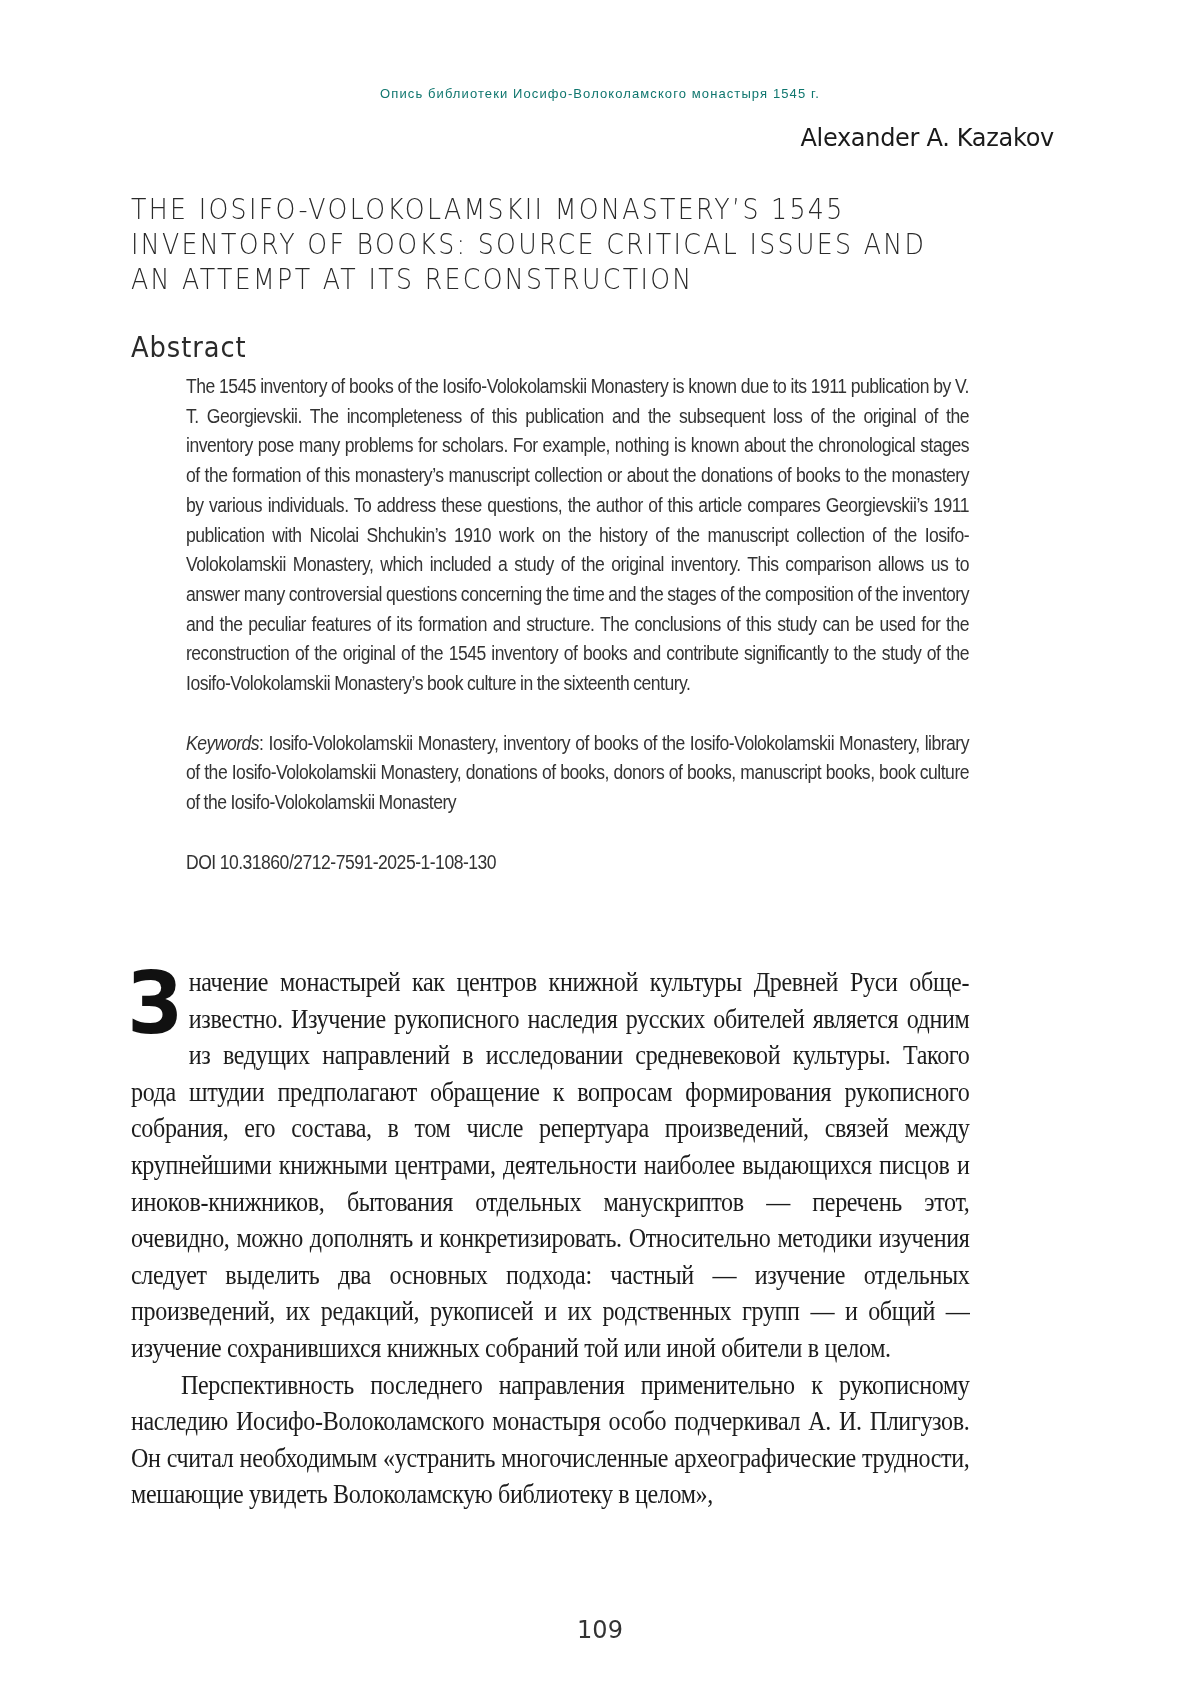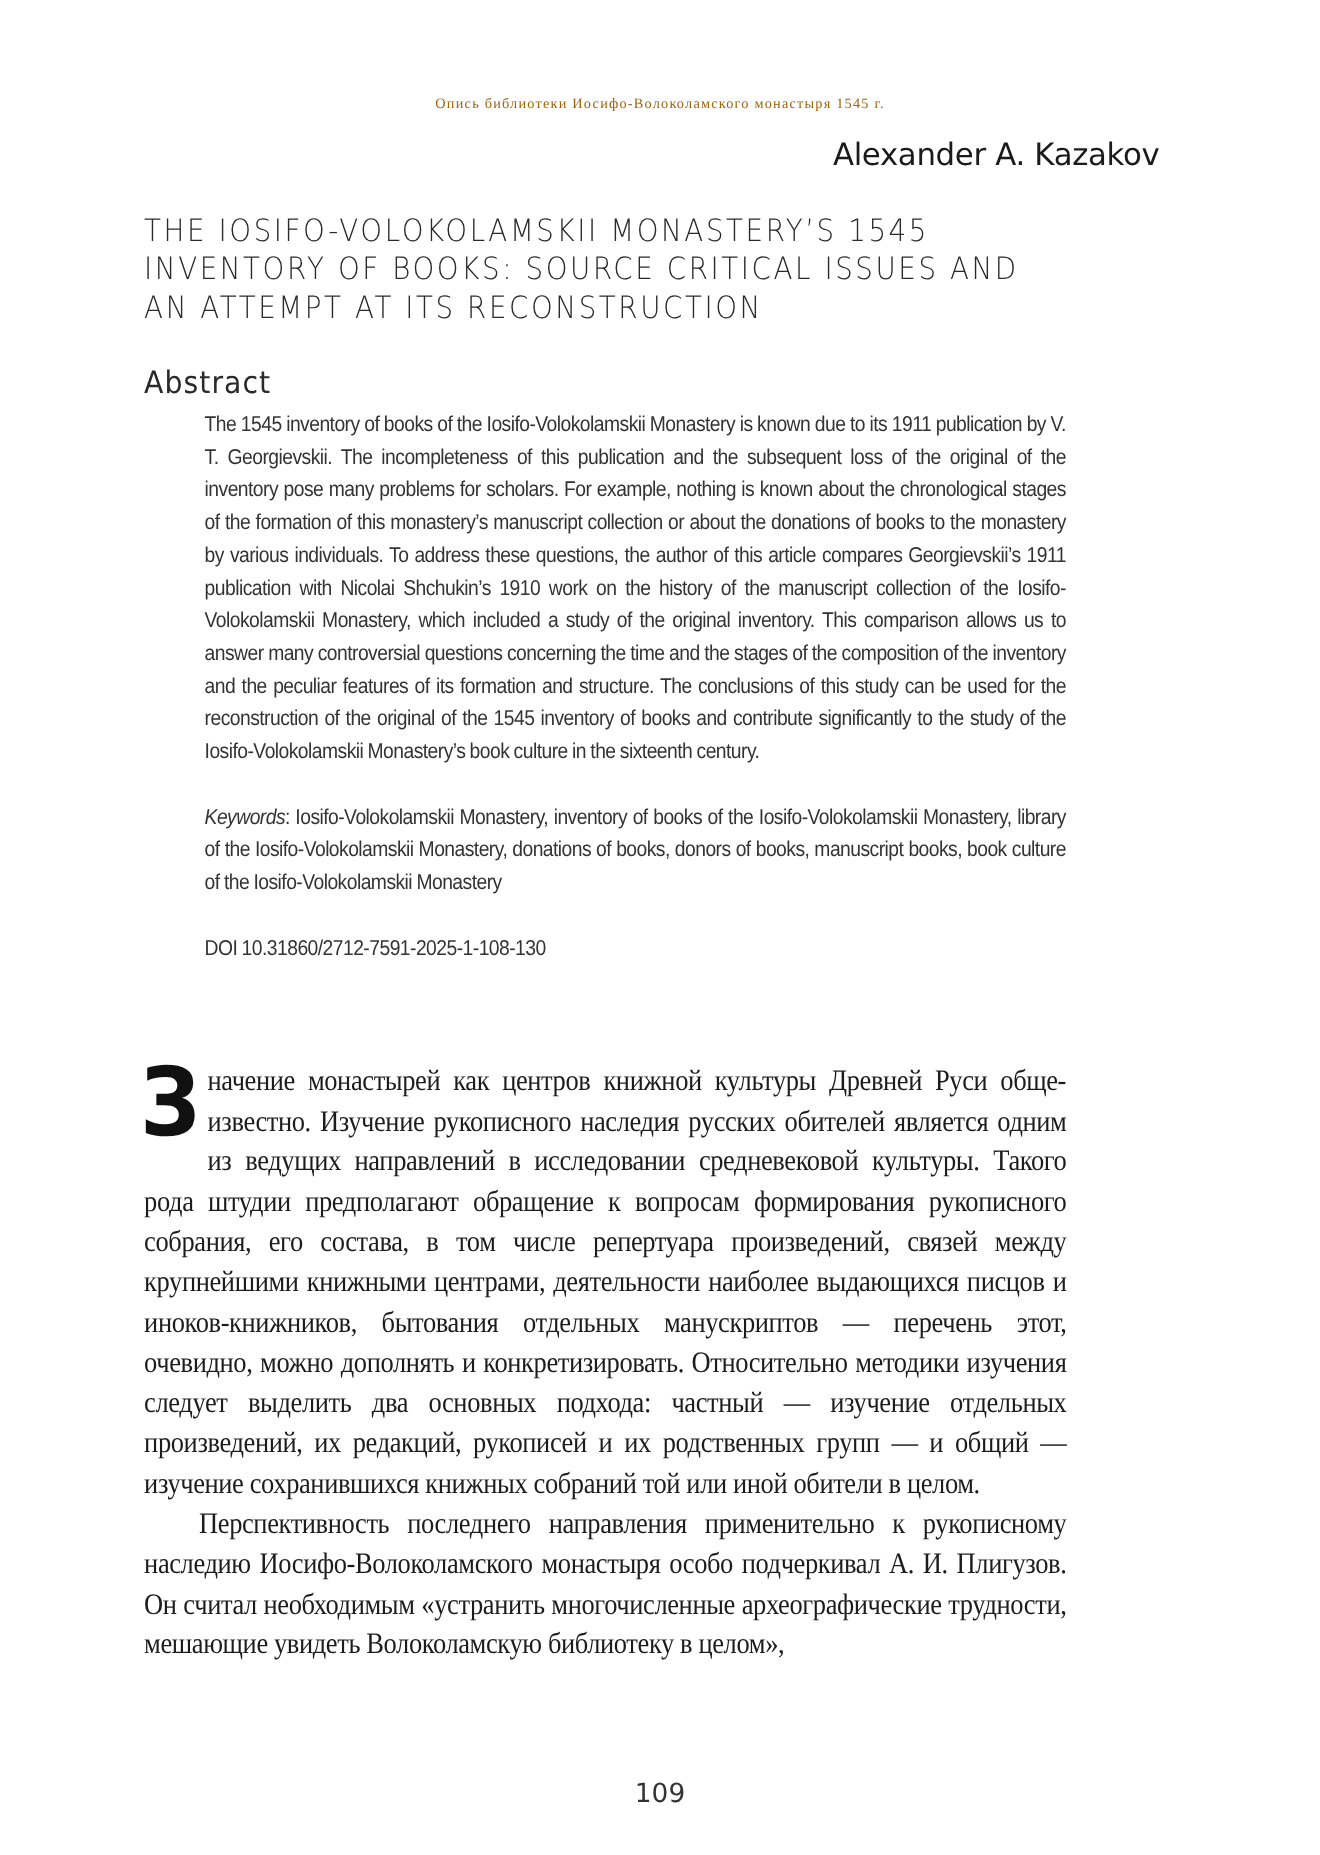--- a/index.html
+++ b/index.html
@@ -13,31 +13,31 @@
       position: relative;
       overflow: hidden;
       color: #1e1e1e;
     }
     .running-head {
       position: absolute;
       top: 86px;
       left: 0;
       width: 1200px;
       text-align: center;
-      font-family: Liberation Serif, serif;
+      font-family: Liberation Sans, sans-serif;
       font-size: 13px;
       letter-spacing: 1.1px;
-      color: #a16207;
+      color: #0f766e;
     }
     .author {
       position: absolute;
       top: 124px;
       right: 146px;
       font-family: "DejaVu Sans", sans-serif;
-      font-size: 28px;
+      font-size: 24px;
       font-weight: normal;
       color: #1a1a1a;
       letter-spacing: -0.3px;
     }
     .article-title {
       position: absolute;
       top: 192px;
       left: 131px;
       width: 920px;
       font-family: "DejaVu Sans", sans-serif;

